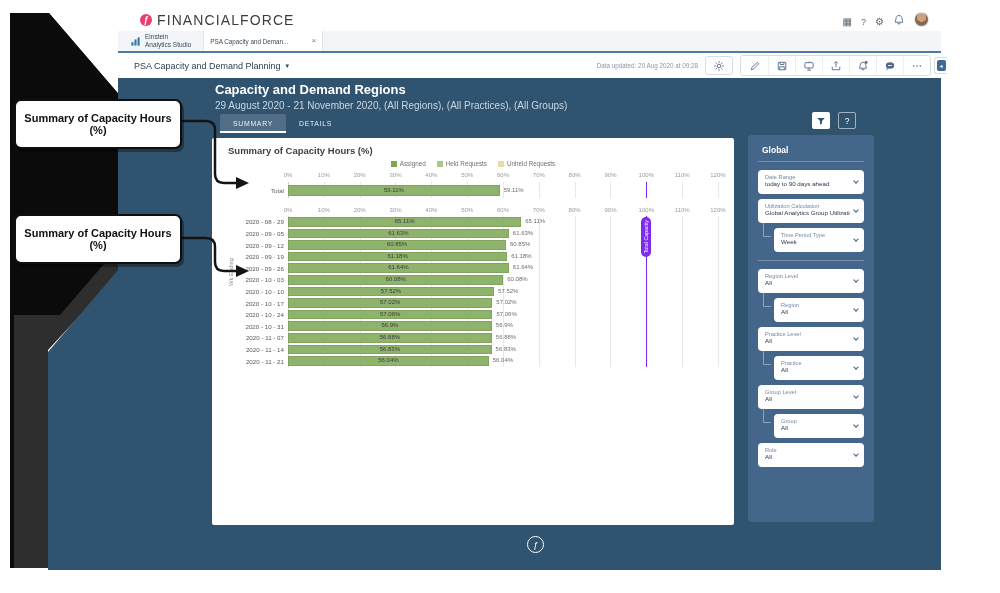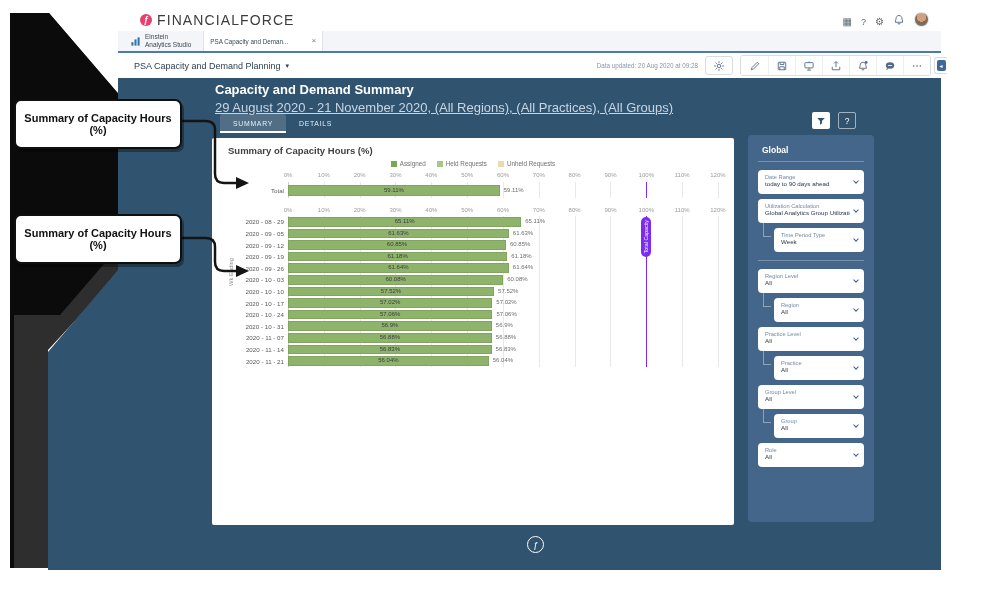--- a/index.html
+++ b/index.html
@@ -50,21 +50,21 @@
   .tb-group .tb-gbtn{width:27px;height:19px;display:flex;align-items:center;justify-content:center;border-left:1px solid #edf0f3;background:#fff;}
   .tb-group .tb-gbtn:first-child{border-left:none;}
   .mini-toggle{position:absolute;left:934px;top:57px;width:13px;height:17px;background:#fff;border:1px solid #d8dde3;
     border-right:none;border-radius:3px 0 0 3px;display:flex;align-items:center;justify-content:center;z-index:5;}
   .mini-toggle .sq{width:9px;height:11px;background:#3f6a96;border-radius:2px;color:#fff;font-size:6px;
     display:flex;align-items:center;justify-content:center;line-height:1;}
 
   
   .dash{position:absolute;left:118px;top:78px;width:823px;height:492px;z-index:4;}
   .dash-title{position:absolute;left:97px;top:4px;font-size:13px;font-weight:bold;color:#fff;}
-  .dash-sub{position:absolute;left:97px;top:22px;font-size:13px;color:#c9d6e2;text-decoration:underline;}
+  .dash-sub{position:absolute;left:97px;top:22px;font-size:10px;color:#c9d6e2;}
   .dash-tabs{position:absolute;left:102px;top:36px;display:flex;z-index:2;}
   .dtab{font-size:6.9px;letter-spacing:.7px;color:#e8eef4;padding:6px 13px 4px;}
   .dtab.active{background:rgba(255,255,255,.16);border-bottom:2px solid #fff;border-radius:2px 2px 0 0;}
   .btn-funnel{position:absolute;left:694px;top:34px;width:18px;height:17px;background:#fff;border-radius:2px;
     display:flex;align-items:center;justify-content:center;}
   .btn-help{position:absolute;left:720px;top:34px;width:18px;height:17px;border:1px solid rgba(255,255,255,.55);
     border-radius:2px;color:#fff;font-size:8.5px;display:flex;align-items:center;justify-content:center;}
   .footer-logo{position:absolute;left:409px;top:458px;width:17px;height:17px;border:1.4px solid #fff;border-radius:50%;
     color:#fff;font-size:9px;font-style:italic;display:flex;align-items:center;justify-content:center;}
 
@@ -218,21 +218,21 @@
             </svg>
           </span>
         </div>
     </div>
   </div>
   <div class="mini-toggle">
     <span class="sq">◂</span>
   </div>
 
   <div class="dash">
-    <div class="dash-title">Capacity and Demand Summary</div>
+    <div class="dash-title">Capacity and Demand Regions</div>
     <div class="dash-sub">29 August 2020 - 21 November 2020, (All Regions), (All Practices), (All Groups)</div>
     <div class="dash-tabs">
       <div class="dtab active">SUMMARY</div>
       <div class="dtab">DETAILS</div>
     </div>
     <div class="btn-funnel">
       <svg class="ic" width="10" height="10" viewBox="0 0 16 16">
         <path d="M2 3h12l-4.5 5v4l-3 2V8z" fill="#2f5270"></path>
       </svg>
     </div>

